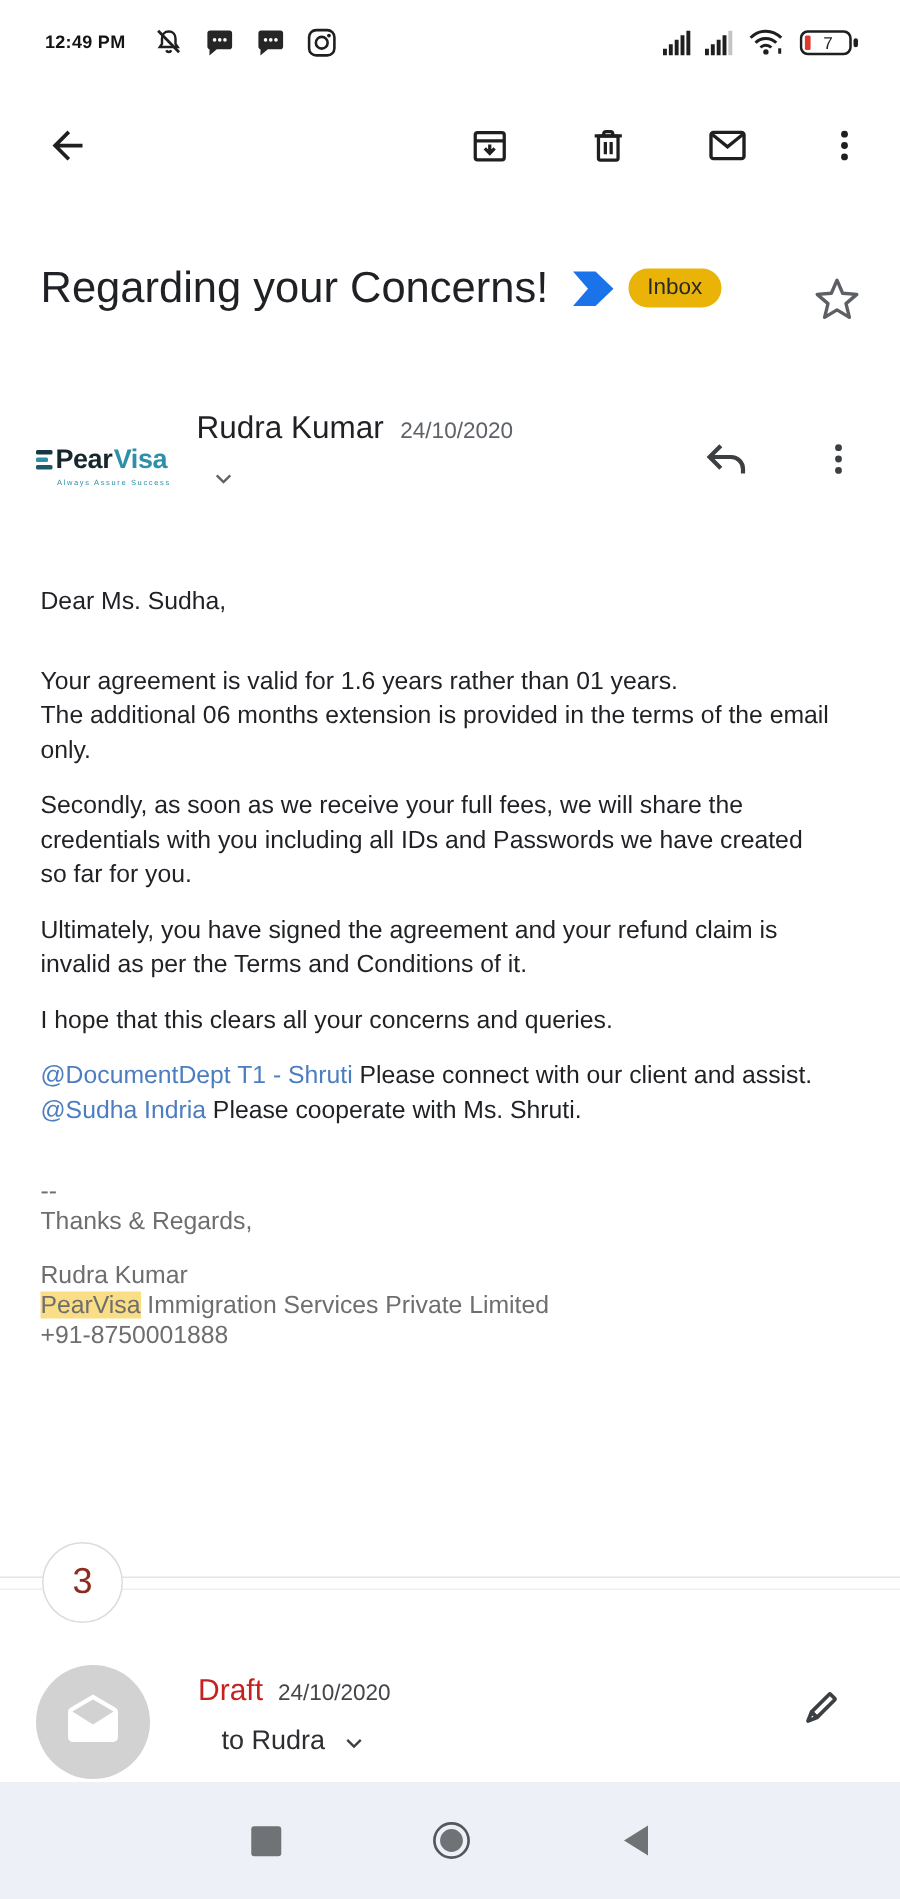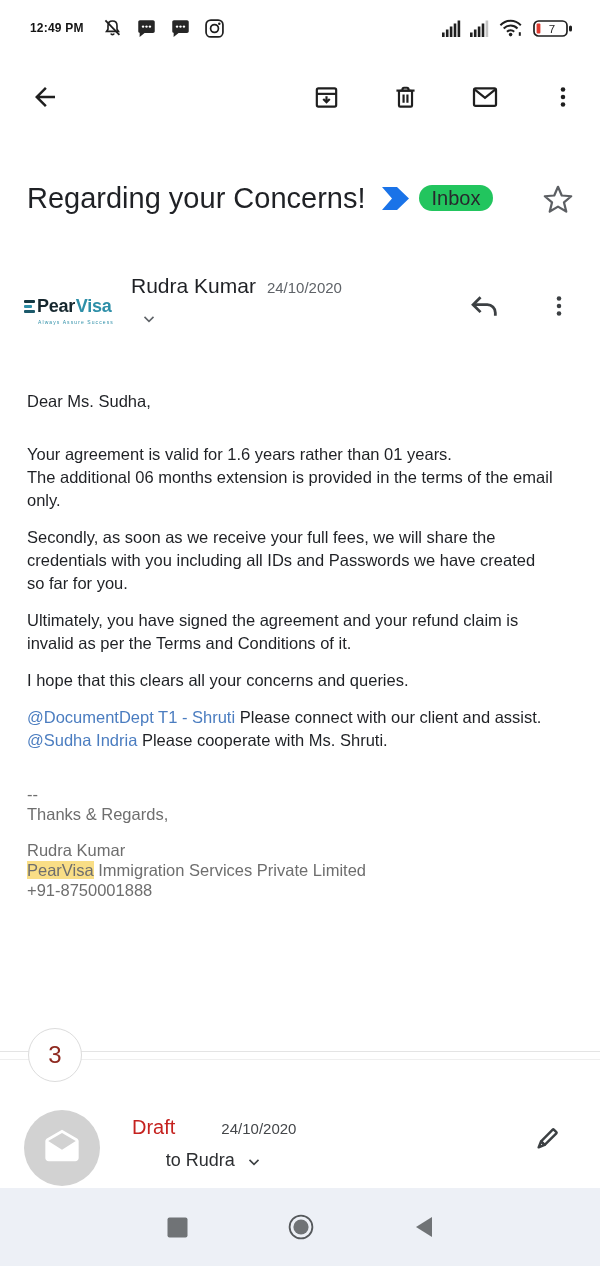--- a/index.html
+++ b/index.html
@@ -14,25 +14,25 @@
   .sb-time{font-size:12px;font-weight:700;color:#141414;letter-spacing:.2px;margin-right:6px;}
   .sb-icon{display:block;}
 
   
   .toolbar{margin-top:10px;height:62px;display:flex;align-items:center;
            padding:0 24px 0 30px;box-sizing:border-box;}
   .tb-right{margin-left:auto;display:flex;align-items:center;gap:50px;}
   .icon-btn{background:none;border:none;padding:0;margin:0;cursor:pointer;display:flex;align-items:center;}
 
   
-  .subject-row{margin-top:38px;padding:0 24px 0 27px;display:flex;align-items:flex-end;}
+  .subject-row{margin-top:38px;padding:0 24px 0 27px;display:flex;align-items:center;}
   .subject-line{display:flex;align-items:center;flex-wrap:wrap;flex:1;min-width:0;}
   .subject-text{font-size:29px;font-weight:400;color:#1f2125;margin:0;line-height:40px;}
   .label-arrow{margin-left:14px;display:block;}
-  .inbox-chip{margin-left:8px;background:#22c55e;color:#27292d;font-size:20px;
+  .inbox-chip{margin-left:8px;background:#eab308;color:#27292d;font-size:15px;
               padding:4px 13px;border-radius:13px;line-height:18px;}
   .star-btn{margin-left:auto;margin-top:16px;}
 
   
   .sender-row{margin-top:56px;padding:0 24px;display:flex;align-items:flex-start;}
   .logo{width:96px;flex:none;margin-top:22px;}
   .logo-row{display:flex;align-items:center;}
   .logo-bars{display:flex;flex-direction:column;gap:2px;margin-right:2px;}
   .logo-bars i{display:block;height:3px;background:#1c4e5e;border-radius:1px;}
   .logo-bars i:nth-child(1){width:11px;background:#153842;}
@@ -66,21 +66,21 @@
   .thread-divider .line2{position:absolute;left:0;right:0;top:31px;height:1px;background:#efefef;}
   .count-circle{position:absolute;left:28px;top:0;width:54px;height:54px;border-radius:50%;
                 background:#fff;border:1px solid #dcdcdc;display:flex;align-items:center;justify-content:center;
                 font-size:24px;color:#8f2a20;cursor:pointer;box-sizing:border-box;}
 
   
   .draft-row{position:absolute;left:0;right:0;top:1110px;padding:0 24px;display:flex;align-items:flex-start;box-sizing:border-box;}
   .draft-avatar{width:76px;height:76px;border-radius:50%;background:#d2d2d2;flex:none;
                 display:flex;align-items:center;justify-content:center;}
   .draft-info{margin-left:32px;}
-  .draft-top{display:flex;align-items:baseline;margin-top:6px;gap:36px;}
+  .draft-top{display:flex;align-items:baseline;margin-top:6px;}
   .draft-label{font-size:20px;font-weight:500;color:#c5221f;}
   .draft-date{font-size:15px;color:#44474a;margin-left:10px;}
   .draft-sub{display:flex;align-items:center;margin-top:11px;font-size:18px;color:#2c2e31;justify-content:center;}
   .draft-sub .chev{margin-left:10px;margin-top:2px;}
   .draft-edit{margin-left:auto;margin-top:14px;margin-right:14px;}
 
   
   .bottom-nav{position:absolute;left:0;right:0;bottom:0;height:78px;background:#edf0f6;
               display:flex;align-items:center;justify-content:center;gap:100px;}
 </style>

